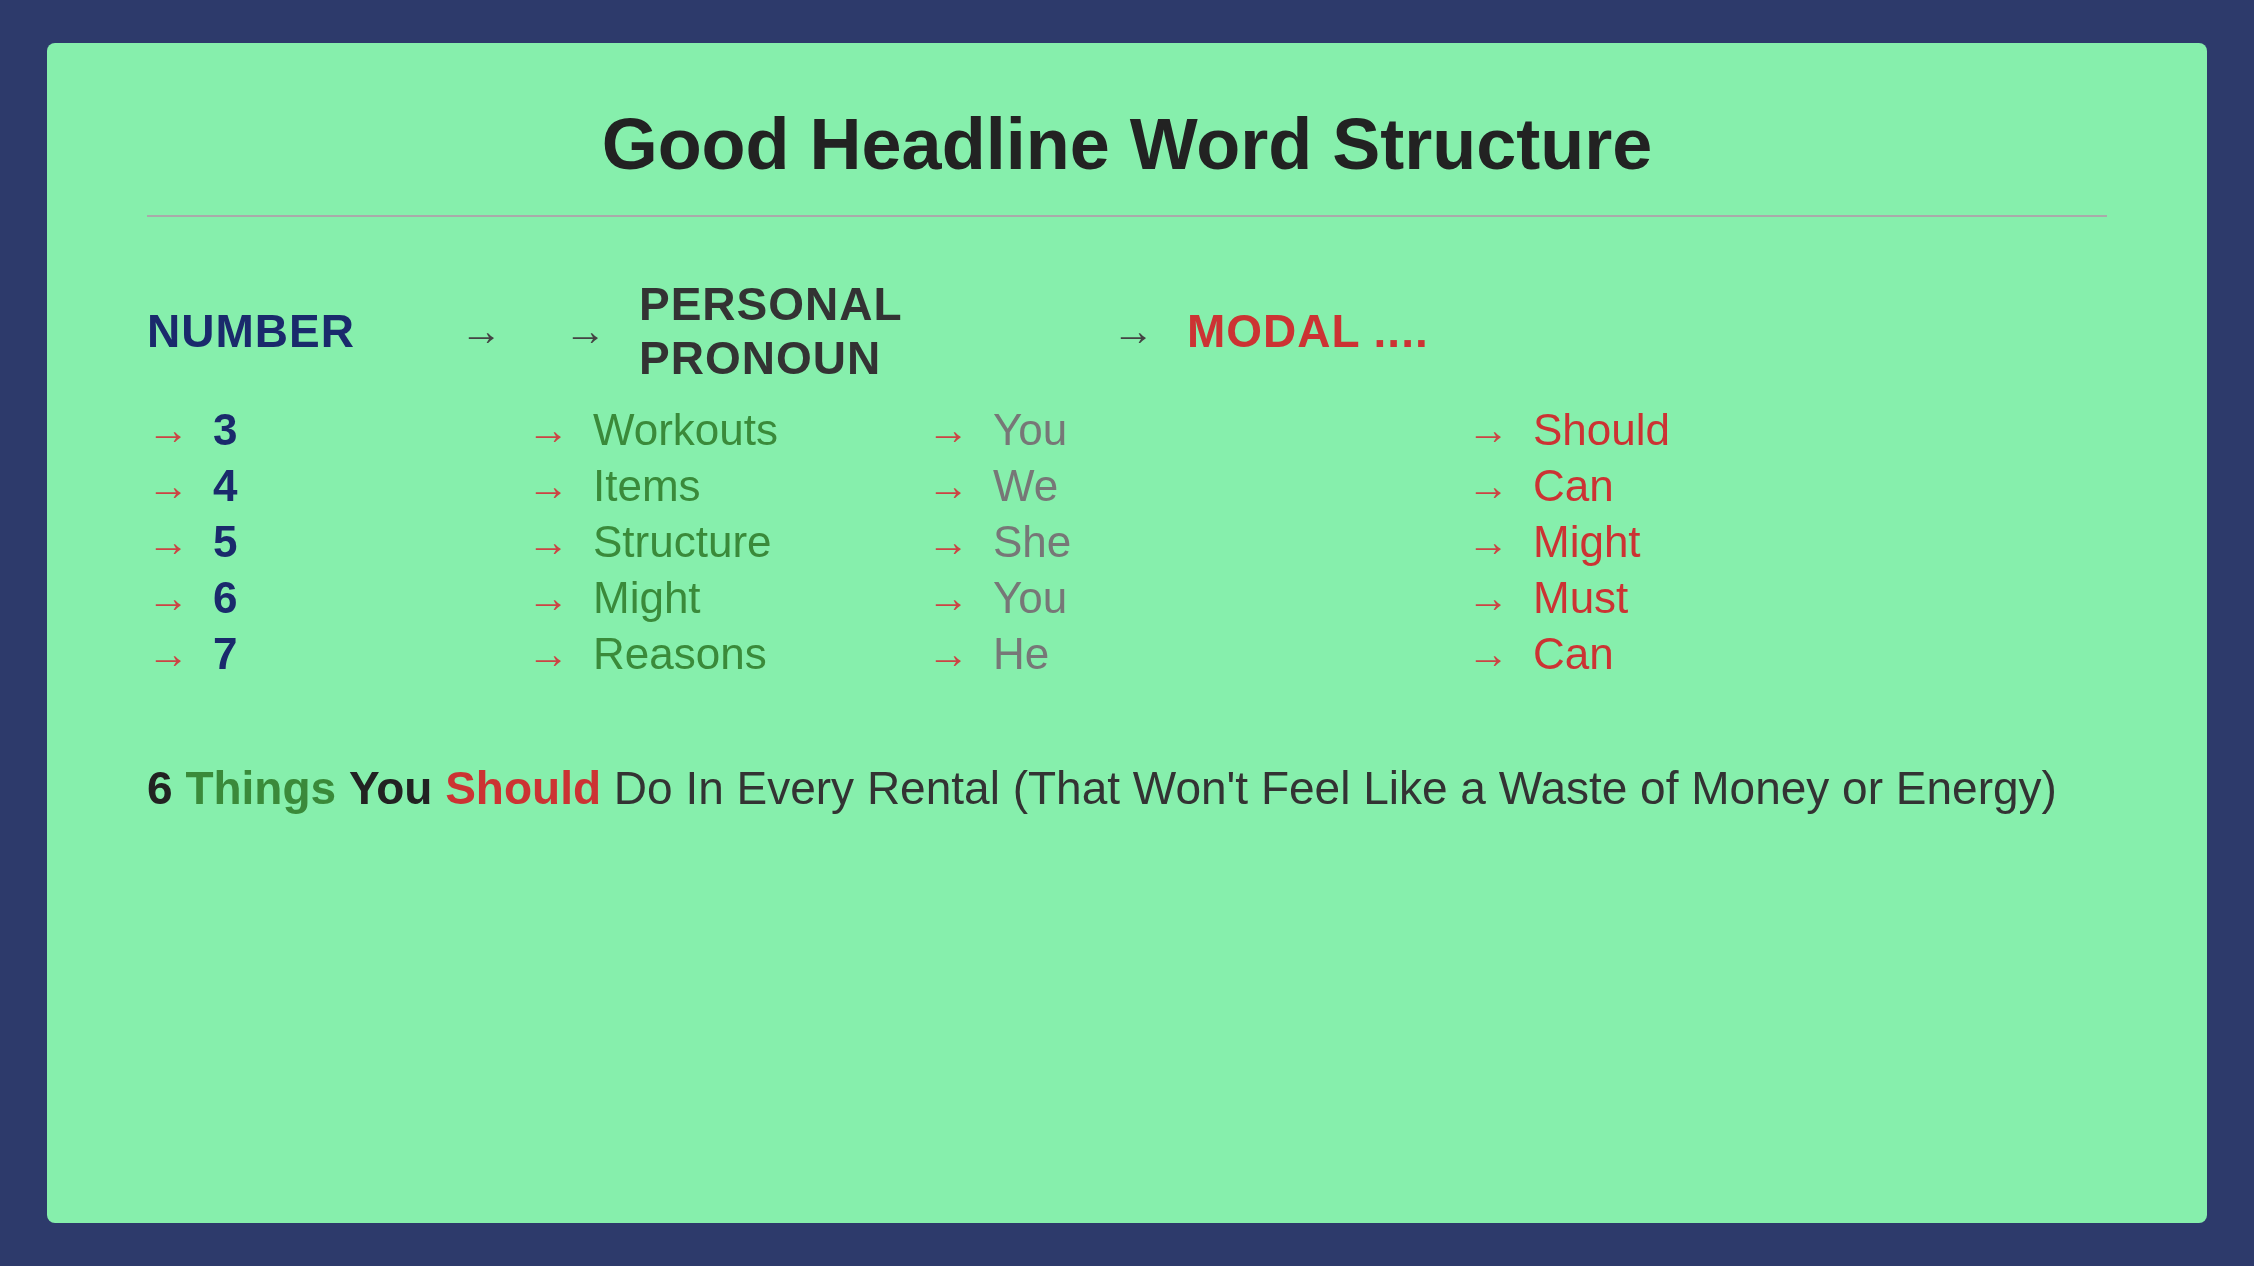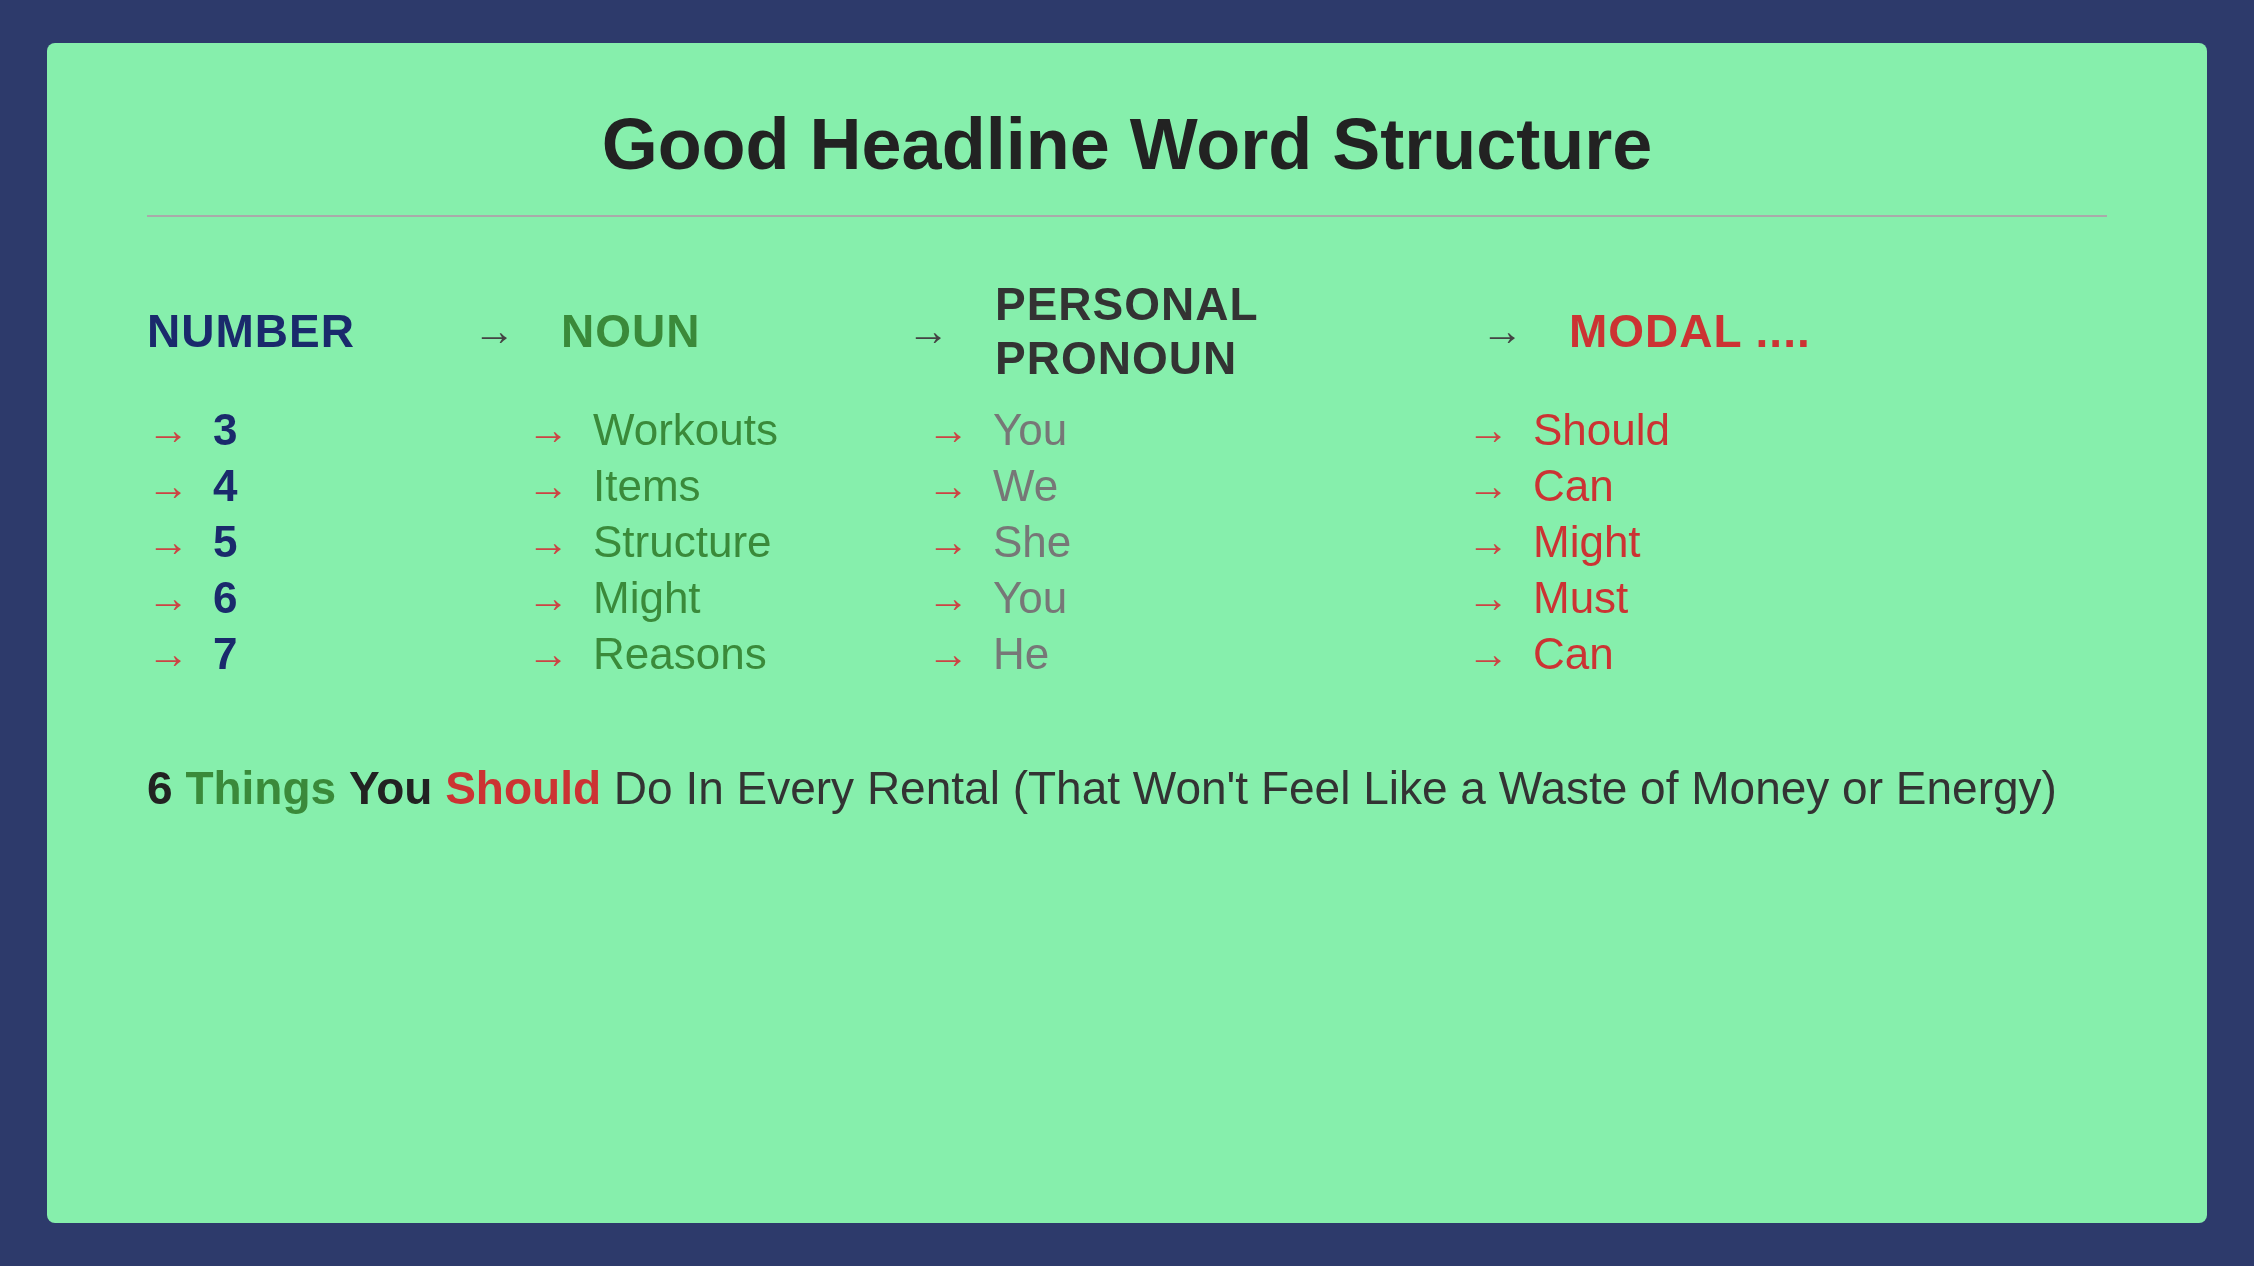--- a/index.html
+++ b/index.html
@@ -44,21 +44,21 @@
       display: flex;
       flex-direction: column;
       gap: 0;
       margin-bottom: 60px;
     }
 
     .header-row {
       display: flex;
       align-items: center;
       margin-bottom: 20px;
-      gap: 17px;
+      gap: 4px;
     }
 
     .col-number { width: 280px; }
     .col-arrow-1 { width: 100px; text-align: center; }
     .col-noun { width: 300px; }
     .col-arrow-2 { width: 100px; text-align: center; }
     .col-pronoun { width: 440px; }
     .col-arrow-3 { width: 100px; text-align: center; }
     .col-modal { width: 320px; }
 
@@ -147,23 +147,20 @@
   <hr class="divider">
 
   <div class="structure-section">
 
     <div class="header-row">
       <div class="col-number">
         <span class="header-label color-navy">NUMBER</span>
       </div>
       <div class="col-arrow-1">
         <span class="arrow-symbol">→</span>
-      </div>
-      <div class="col-noun">
-        <span class="header-label color-green">NOUN</span>
       </div>
       <div class="col-arrow-2">
         <span class="arrow-symbol">→</span>
       </div>
       <div class="col-pronoun">
         <span class="header-label color-dark">PERSONAL PRONOUN</span>
       </div>
       <div class="col-arrow-3">
         <span class="arrow-symbol">→</span>
       </div>

